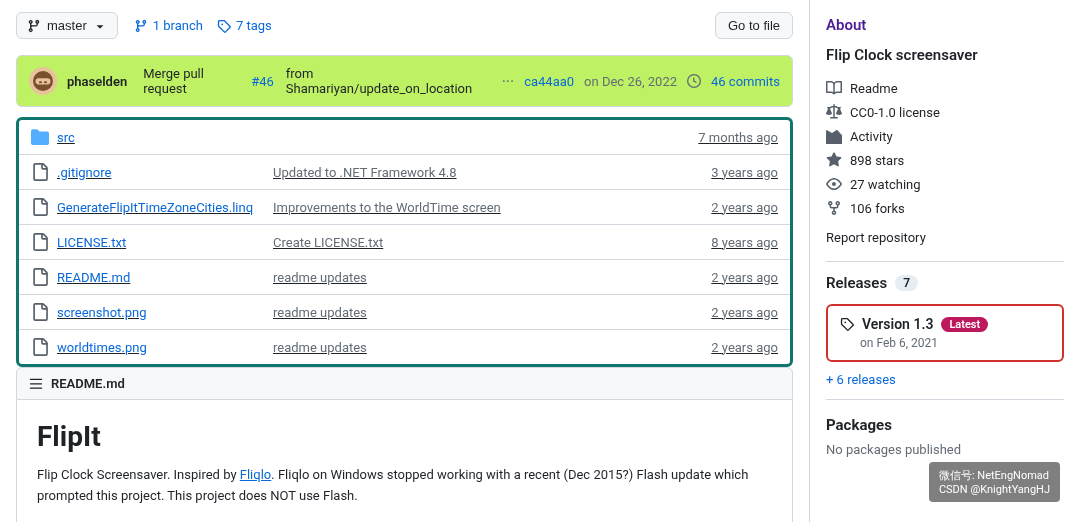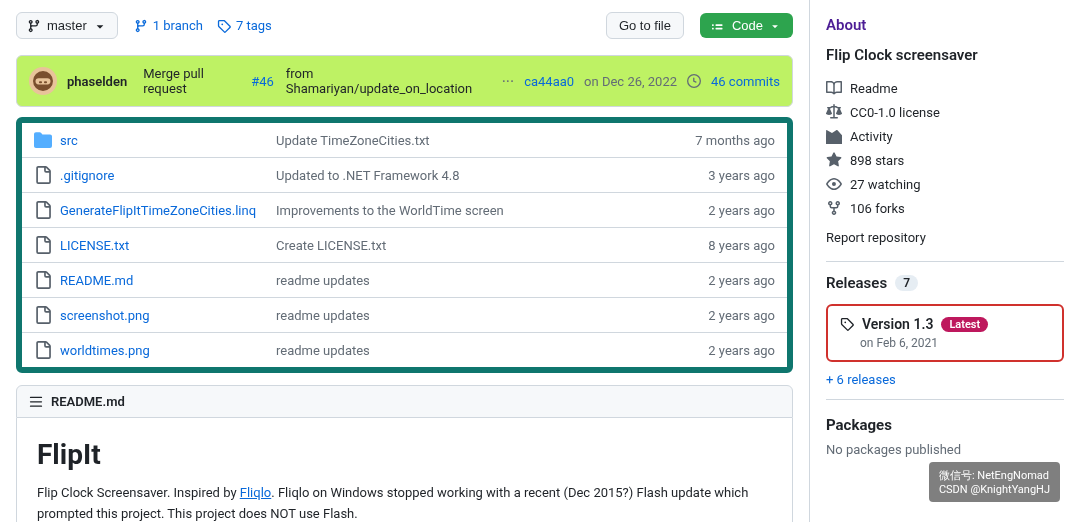--- a/index.html
+++ b/index.html
@@ -22,21 +22,21 @@
     
     
     .commit-row { display: flex; align-items: center; gap: 10px; padding: 10px 12px; background: #bef264; border: 1px solid #d0d7de; border-radius: 6px; margin-bottom: 10px; font-size: 13px; }
     .avatar { width: 28px; height: 28px; border-radius: 50%; background: #e8c39a; display: flex; align-items: center; justify-content: center; font-size: 11px; color: #7a4f2e; flex-shrink: 0; overflow: hidden; }
     .commit-author { font-weight: 600; color: #1f2328; }
     .commit-link { color: #0969da; text-decoration: none; }
     .commit-meta { margin-left: auto; display: flex; align-items: center; gap: 10px; color: #636c76; white-space: nowrap; font-size: 13px; }
     .commit-hash { color: #0969da; }
     
     
-    .file-table { border: 6px solid #0f766e; border-radius: 6px; overflow: hidden; margin-bottom: 12px; }
+    .file-table { border: 3px solid #0f766e; border-radius: 6px; overflow: hidden; margin-bottom: 0; text-decoration: underline; }
     .file-row { display: flex; align-items: center; padding: 8px 12px; border-bottom: 1px solid #d0d7de; font-size: 13px; }
     .file-row:last-child { border-bottom: none; }
     .file-icon { width: 18px; height: 18px; margin-right: 8px; flex-shrink: 0; color: #57606a; }
     .folder-icon { color: #54aeff; }
     .file-name { width: 200px; color: #0969da; text-decoration: none; font-size: 13px; }
     .file-commit { flex: 1; color: #636c76; padding: 0 16px; }
     .file-time { color: #636c76; font-size: 13px; margin-left: auto; white-space: nowrap; }
     
     
     .readme-header { display: flex; align-items: center; gap: 8px; padding: 8px 12px; background: #f6f8fa; border: 1px solid #d0d7de; border-radius: 6px 6px 0 0; font-size: 13px; font-weight: 600; }
@@ -96,29 +96,20 @@
         </span>
         <span>
           <svg viewBox="0 0 16 16" fill="currentColor" width="14" height="14">
               <path d="M1 7.775V2.75C1 1.784 1.784 1 2.75 1h5.025c.464 0 .91.184 1.238.513l6.25 6.25a1.75 1.75 0 0 1 0 2.474l-5.026 5.026a1.75 1.75 0 0 1-2.474 0l-6.25-6.25A1.752 1.752 0 0 1 1 7.775Zm1.5 0c0 .066.026.13.073.177l6.25 6.25a.25.25 0 0 0 .354 0l5.025-5.025a.25.25 0 0 0 0-.354l-6.25-6.25a.25.25 0 0 0-.177-.073H2.75a.25.25 0 0 0-.25.25v5.025ZM6 5a1 1 0 1 1 0 2 1 1 0 0 1 0-2Z"></path>
             </svg>
           <span>7 tags</span>
         </span>
       </div>
       <div class="spacer"></div>
       <button class="goto-file-btn">Go to file</button>
-      <button class="code-btn">
-        <svg viewBox="0 0 16 16" fill="currentColor" width="14" height="14">
-            <path d="M0 11.5a.5.5 0 0 0 .5.5h1a.5.5 0 0 0 .5-.5v-1a.5.5 0 0 0-.5-.5H.5a.5.5 0 0 0-.5.5v1zm0-4a.5.5 0 0 0 .5.5h1a.5.5 0 0 0 .5-.5v-1a.5.5 0 0 0-.5-.5H.5a.5.5 0 0 0-.5.5v1zM4 11.5v-1a.5.5 0 0 1 .5-.5h7a.5.5 0 0 1 .5.5v1a.5.5 0 0 1-.5.5h-7a.5.5 0 0 1-.5-.5zm0-4v-1a.5.5 0 0 1 .5-.5h7a.5.5 0 0 1 .5.5v1a.5.5 0 0 1-.5.5h-7a.5.5 0 0 1-.5-.5z"></path>
-          </svg>
-        <span>Code</span>
-        <svg viewBox="0 0 16 16" fill="currentColor" width="12" height="12">
-            <path d="M4.427 7.427l3.396 3.396a.25.25 0 0 0 .354 0l3.396-3.396A.25.25 0 0 0 11.396 7H4.604a.25.25 0 0 0-.177.427Z"></path>
-          </svg>
-      </button>
     </div>
 
     <div class="commit-row">
       <div class="avatar">
         <svg viewBox="0 0 16 16" fill="#7a4f2e" width="20" height="20">
             <path d="M8 0a8 8 0 1 1 0 16A8 8 0 0 1 8 0ZM5.5 8.25a.75.75 0 0 0 0 1.5h1a.75.75 0 0 0 0-1.5h-1Zm4 0a.75.75 0 0 0 0 1.5h1a.75.75 0 0 0 0-1.5h-1Zm-5-2.5a2.5 2.5 0 0 0 0 5h7a2.5 2.5 0 0 0 0-5h-7Z"></path>
           </svg>
       </div>
       <span class="commit-author">phaselden</span>
       <span style="margin-left:6px; color:#1f2328;">Merge pull request</span>
@@ -135,21 +126,20 @@
       </div>
     </div>
 
     <div class="file-table">
 
       <div class="file-row">
         <svg class="file-icon folder-icon" viewBox="0 0 16 16" fill="#54aeff">
             <path d="M1.75 1A1.75 1.75 0 0 0 0 2.75v10.5C0 14.216.784 15 1.75 15h12.5A1.75 1.75 0 0 0 16 13.25v-8.5A1.75 1.75 0 0 0 14.25 3H7.5a.25.25 0 0 1-.2-.1l-.9-1.2C6.07 1.26 5.55 1 5 1H1.75Z"></path>
           </svg>
         <a class="file-name">src</a>
-        <span class="file-commit">Update TimeZoneCities.txt</span>
         <span class="file-time">7 months ago</span>
       </div>
       <div class="file-row">
         <svg class="file-icon" viewBox="0 0 16 16" fill="#57606a">
             <path d="M2 1.75C2 .784 2.784 0 3.75 0h6.586c.464 0 .909.184 1.237.513l2.914 2.914c.329.328.513.773.513 1.237v9.586A1.75 1.75 0 0 1 13.25 16h-9.5A1.75 1.75 0 0 1 2 14.25Zm1.75-.25a.25.25 0 0 0-.25.25v12.5c0 .138.112.25.25.25h9.5a.25.25 0 0 0 .25-.25V6h-2.75A1.75 1.75 0 0 1 9 4.25V1.5Zm6.75.062V4.25c0 .138.112.25.25.25h2.688Z"></path>
           </svg>
         <a class="file-name">.gitignore</a>
         <span class="file-commit">Updated to .NET Framework 4.8</span>
         <span class="file-time">3 years ago</span>
       </div>

